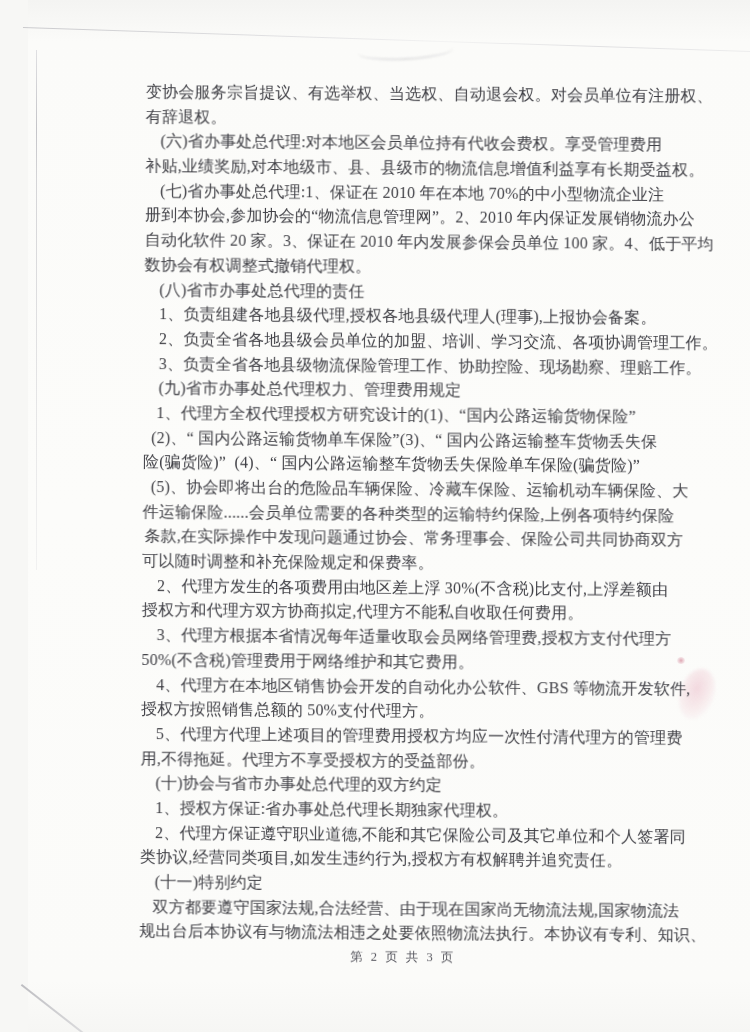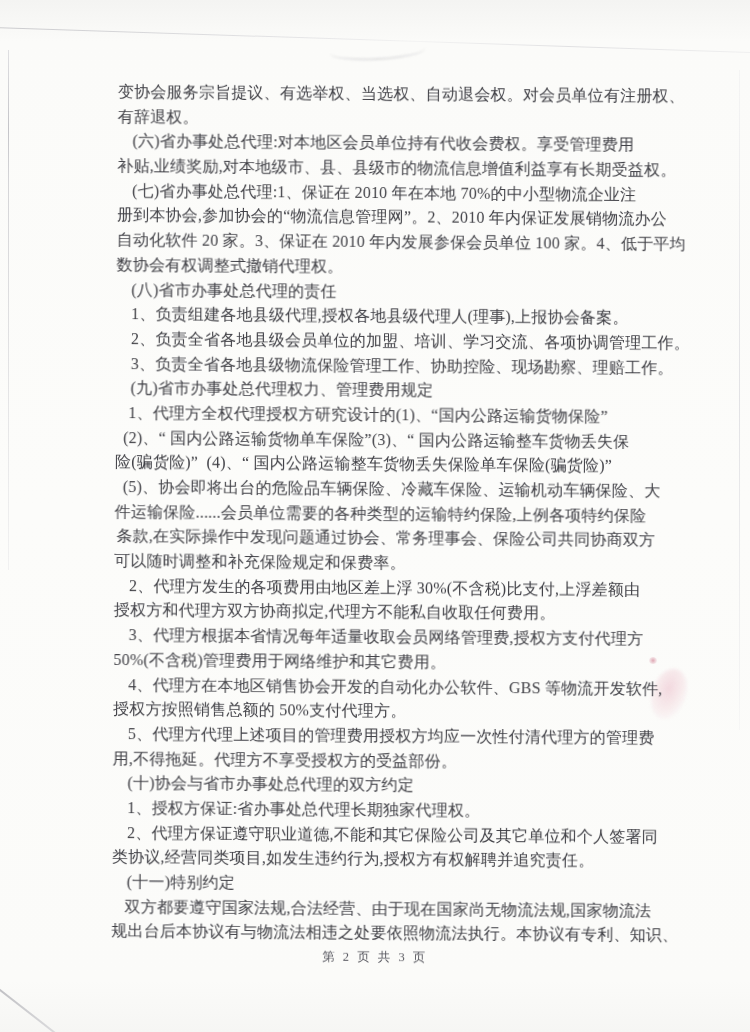--- a/index.html
+++ b/index.html
@@ -4,20 +4,21 @@
 <style>
   html,body{margin:0;padding:0;}
   body{
     width:750px;height:1032px;overflow:hidden;position:relative;
     background:#f7f7f5;
     font-family:"Liberation Serif","DejaVu Serif",serif;
   }
   .scan{
     position:absolute;inset:0;
     background:linear-gradient(180deg,#f4f4f2 0%,#fbfbf9 4%,#fcfcfa 50%,#fbfbf9 95%,#f6f6f4 100%);
+    margin-left:28px;
   }
   
   .edge-top{
     position:absolute;left:-5px;top:27px;width:770px;height:1px;
     background:linear-gradient(90deg,rgba(165,165,172,.55),rgba(190,190,198,.35) 40%,rgba(200,200,208,.15) 55%,rgba(185,185,192,.4) 75%,rgba(200,200,208,.2));
     transform:rotate(1.9deg);transform-origin:left top;
   }
   .edge-left{
     position:absolute;left:8px;top:50px;width:1px;height:520px;
     background:linear-gradient(180deg,rgba(190,190,198,.45),rgba(160,160,168,.6) 15%,rgba(175,175,182,.5) 25%,rgba(210,210,216,.25));

